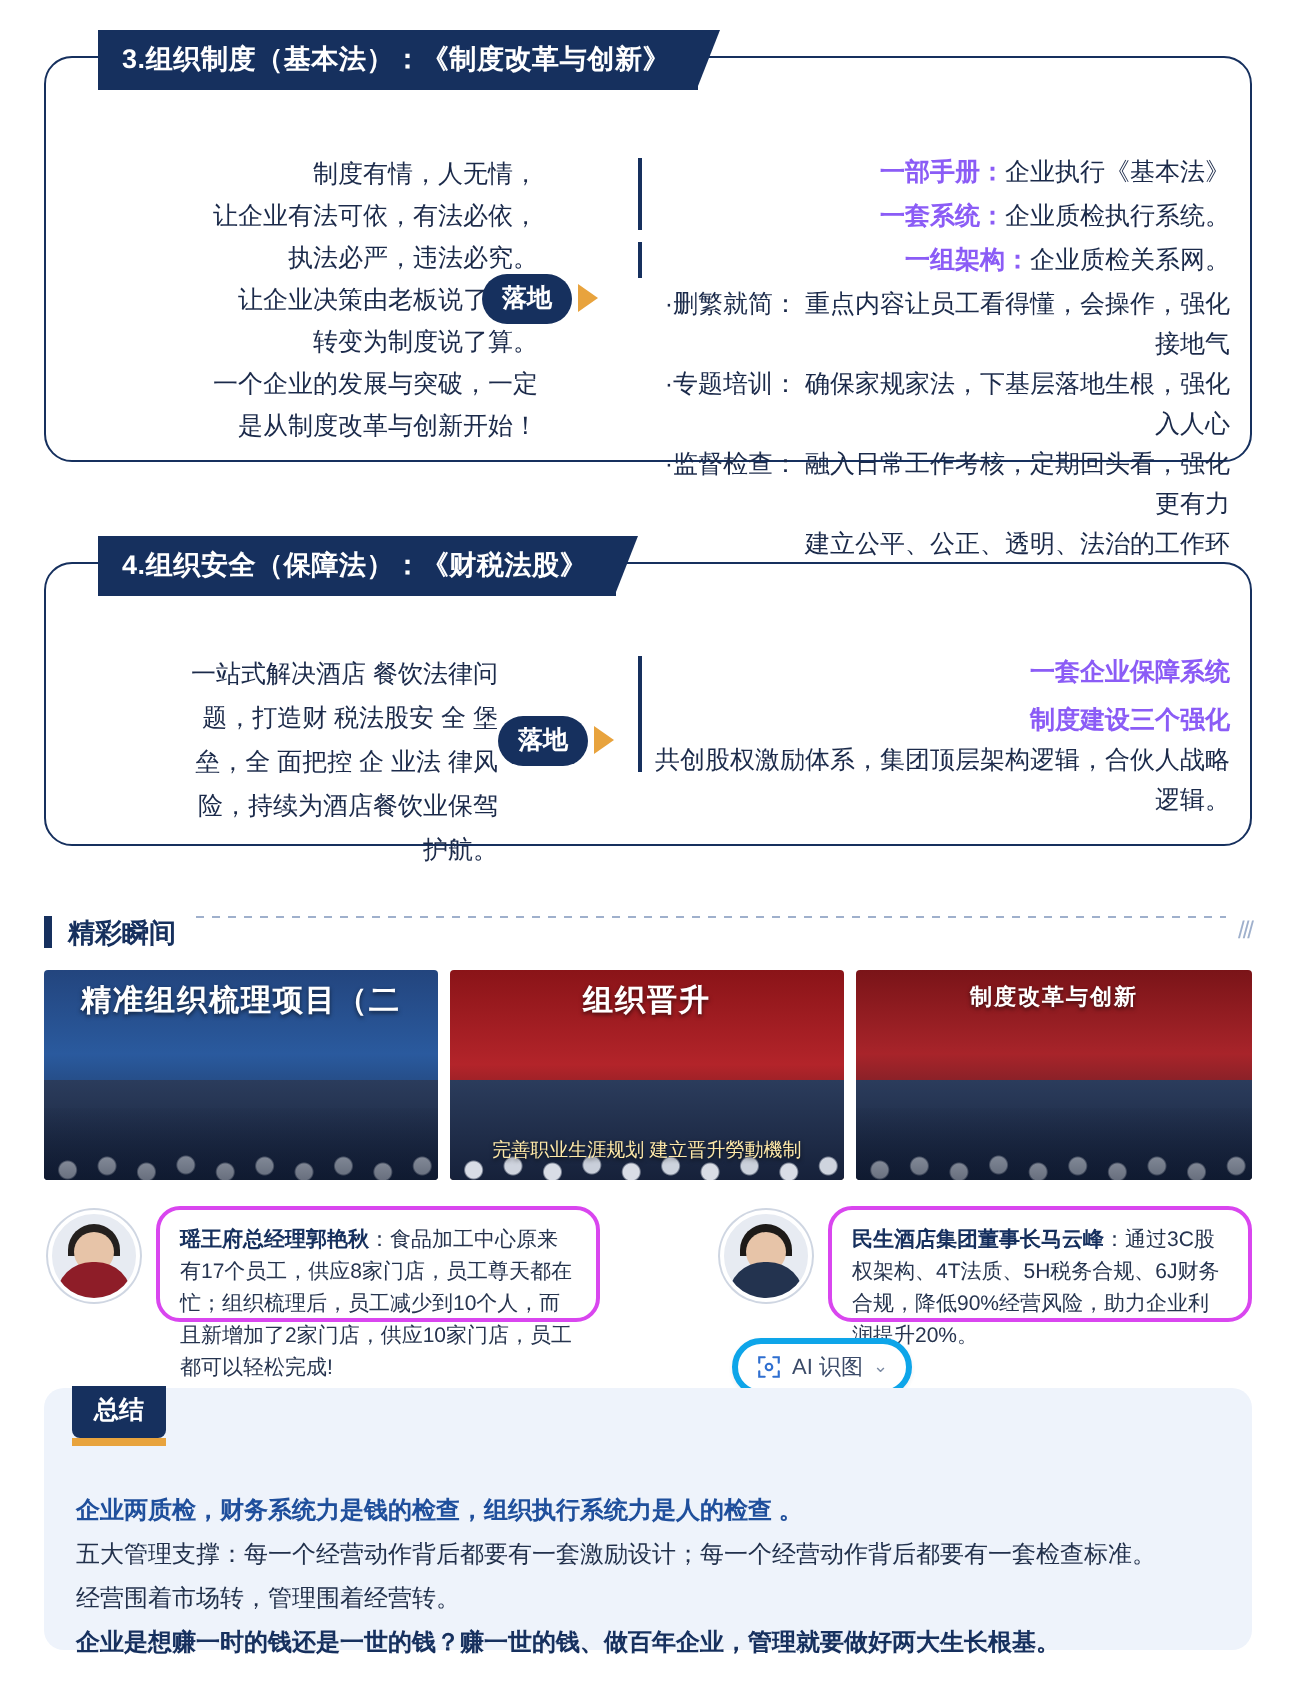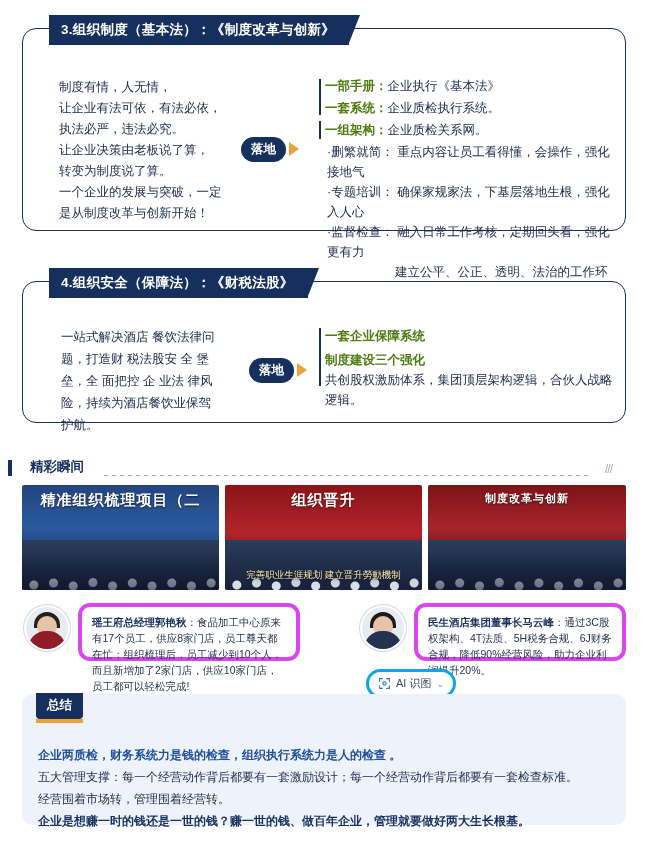--- a/index.html
+++ b/index.html
@@ -14,20 +14,21 @@
   }
 
   .page { position:relative; width:646px; height:843px; }
 
   
   .card {
     position:absolute;
     border:1px solid #16305e;
     border-radius:14px;
     background:#fff;
+    text-align:right;
   }
   .card-title {
     position:absolute;
     top:-14px; left:26px;
     background:#16305e;
     color:#ffffff;
     font-size:13.5px;
     font-weight:bold;
     padding:6px 14px 6px 12px;
     letter-spacing:0.3px;
@@ -52,21 +53,21 @@
     position:absolute;
     font-size:12.5px;
     line-height:20px;
     color:#1b2a4a;
   }
   .vline {
     position:absolute;
     width:2px;
     background:#16305e;
   }
-  .r-head { font-weight:bold; color:#4d7c0f; }
+  .r-head { font-weight:bold; color:#8b5cf6; }
   .r-line { margin-bottom:2px; }
   .r-sub { padding-left:2px; }
 
   
   .landing {
     position:absolute;
     display:flex;
     align-items:center;
   }
   .landing .pill {
@@ -82,24 +83,23 @@
     width:0;height:0;
     border-left:10px solid #e8a33d;
     border-top:7px solid transparent;
     border-bottom:7px solid transparent;
     margin-left:3px;
   }
 
   
   .moments-head {
     position:absolute;
-    left:8px; top:458px;
-    display:flex; align-items:flex-end;
+    left:22px; top:458px;
+    display:flex; align-items:flex-start;
     width:604px;
-    gap:10px;
   }
   .moments-head .bar {
     width:4px; height:16px; background:#16305e; margin-right:8px;
   }
   .moments-head .txt {
     font-size:13.5px; font-weight:bold; color:#16305e; white-space:nowrap;
   }
   .moments-head .dots {
     flex:1; height:1px; margin-left:10px;
     background-image:linear-gradient(to right,#9fb0cc 0 4px, transparent 4px 8px);
@@ -175,21 +175,21 @@
     transform:translateX(-50%);
   }
   .av-hair {
     position:absolute; left:50%; top:12%;
     width:26px;height:16px;border-radius:13px 13px 0 0;
     transform:translateX(-50%);
     background:#24201e;
   }
   .quote {
     position:absolute;
-    border:4px solid #d946ef;
+    border:2px solid #d946ef;
     border-radius:12px;
     padding:7px 10px;
     font-size:10.5px;
     line-height:16px;
     color:#26344f;
     background:#fff;
   }
   .quote b { color:#16305e; }
 
   

